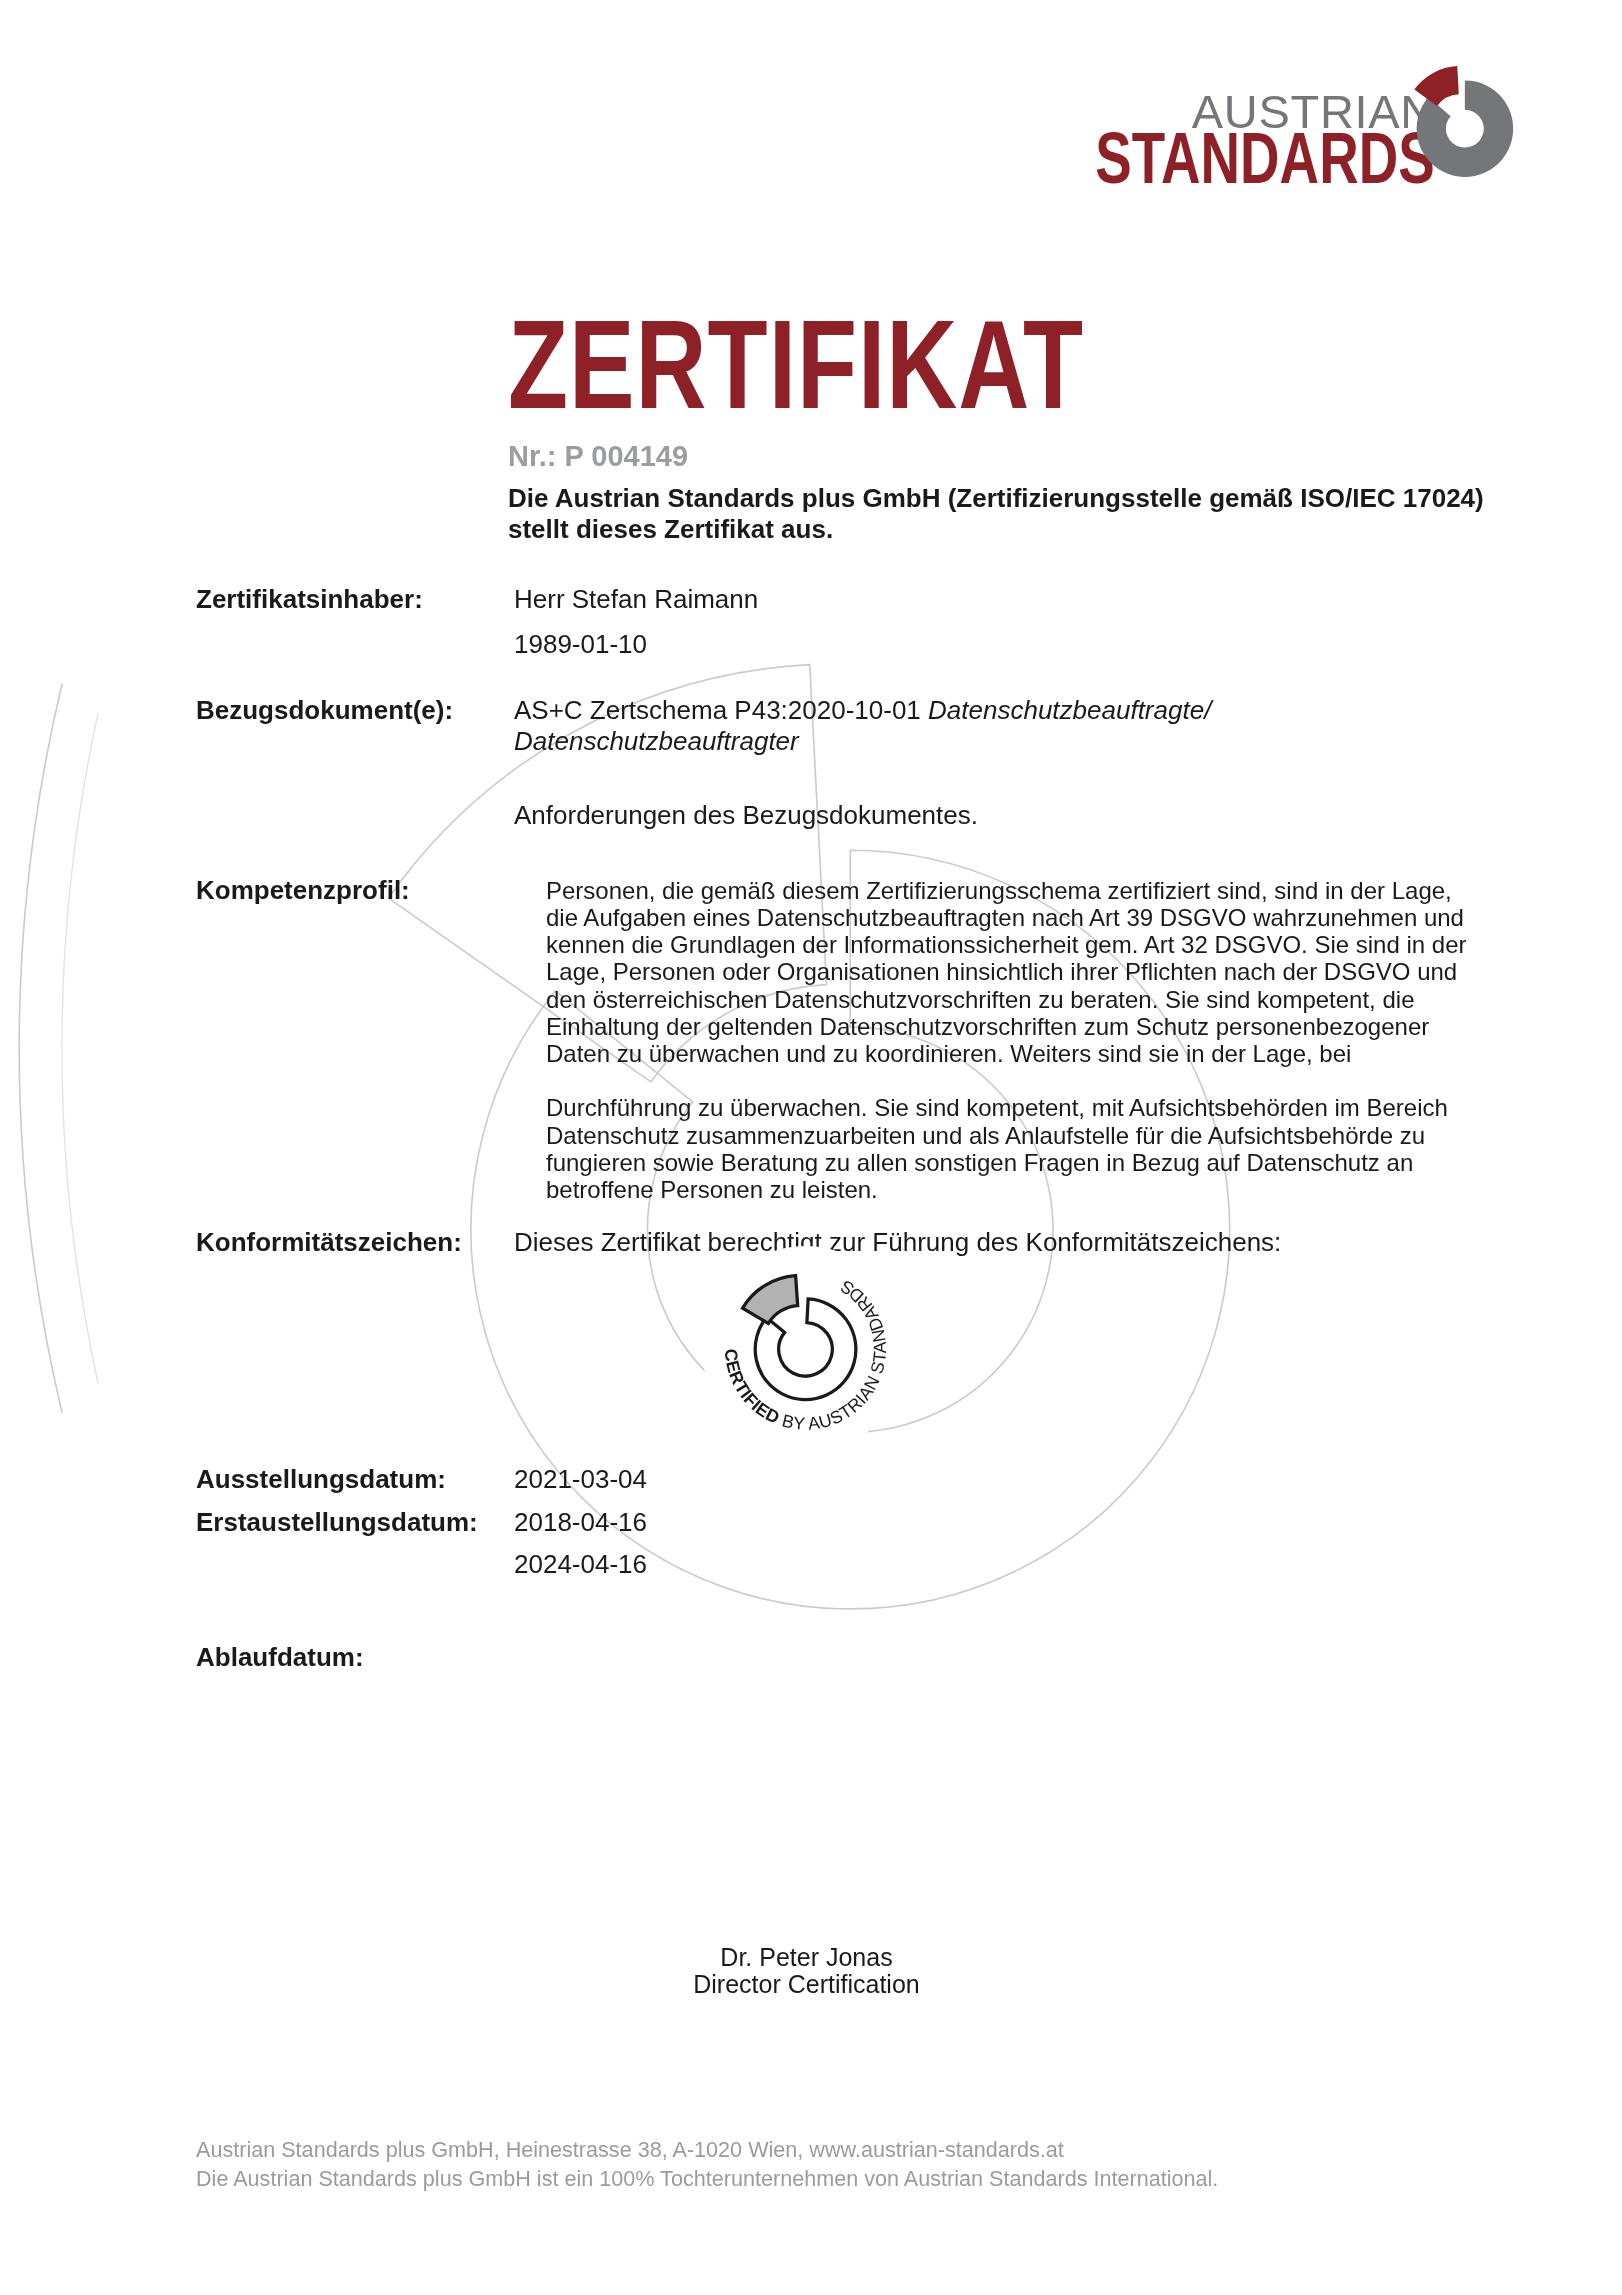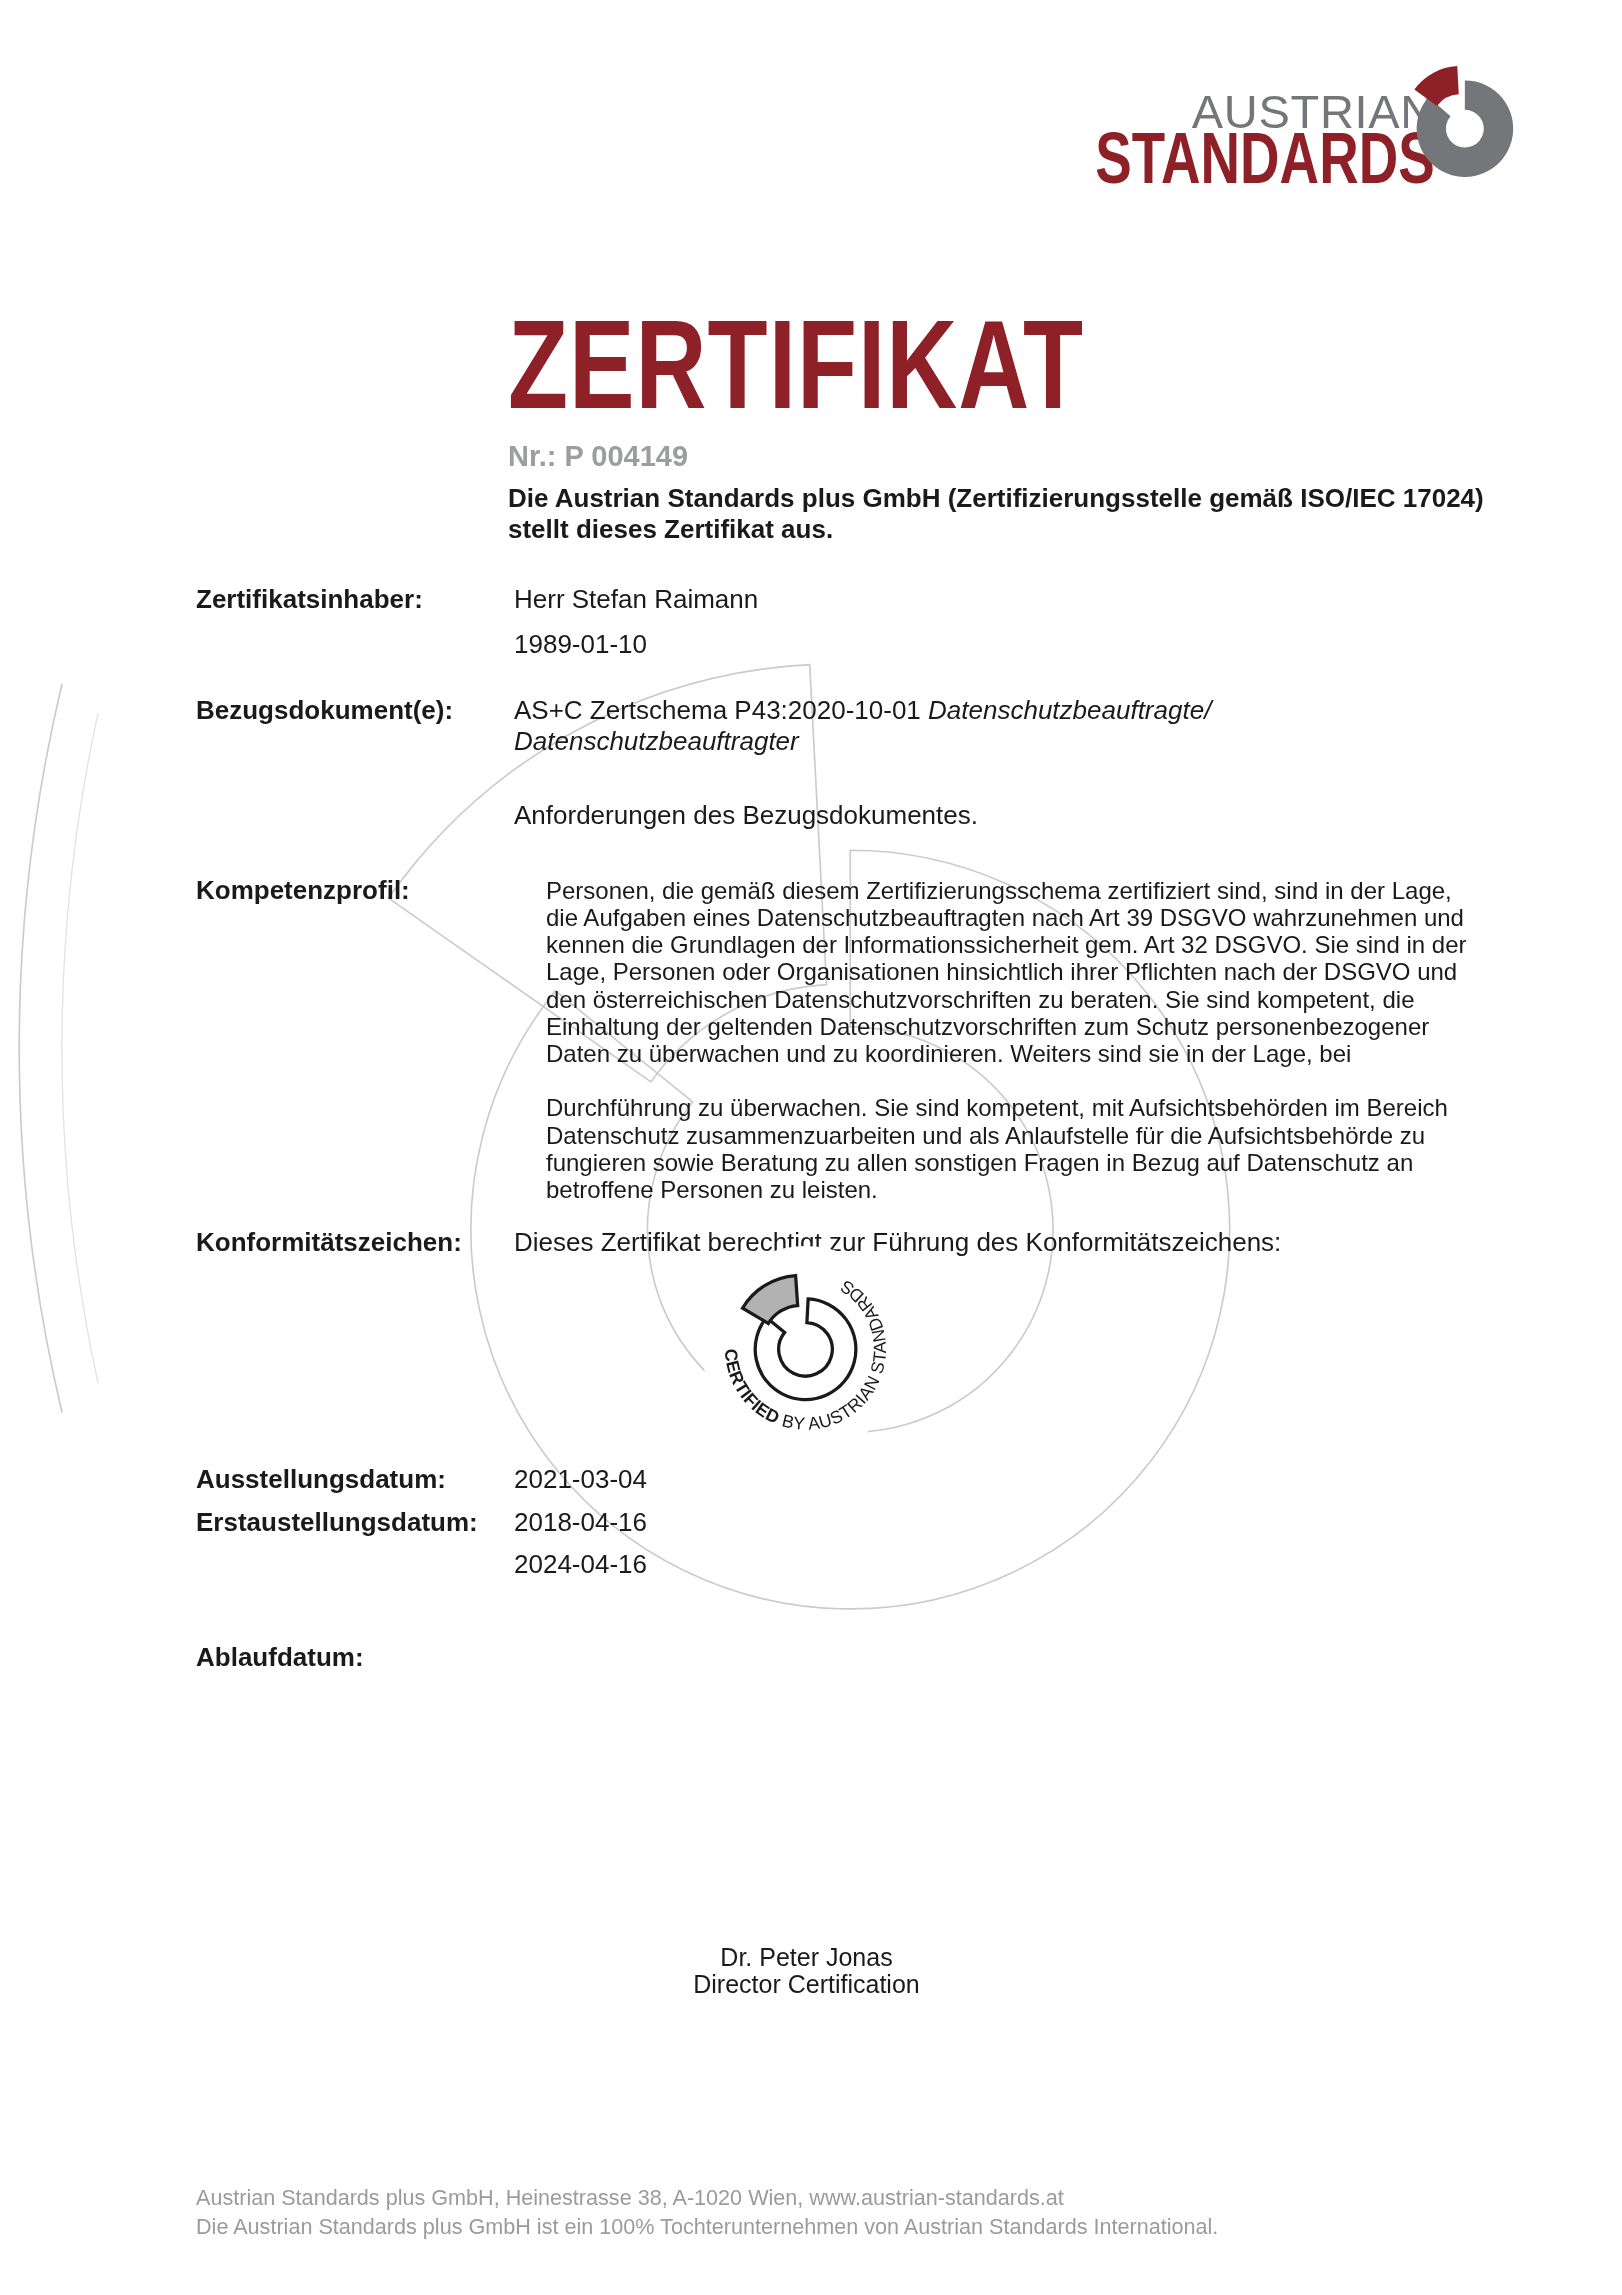--- a/index.html
+++ b/index.html
@@ -33,21 +33,21 @@
   .cert-no{left:508px;top:440px;font-size:29px;font-weight:700;color:var(--muted-gray);}
   .intro{left:508px;top:483px;font-size:26px;font-weight:700;line-height:31px;}
   
   .lbl{left:196px;font-size:26px;font-weight:700;}
   .val{left:514px;font-size:26px;}
   .ital{font-style:italic;}
   .note{left:514px;font-size:26px;line-height:31px;}
   .comp{left:514px;font-size:24px;line-height:27px;margin-left:32px;}
   #seal{position:absolute;left:680px;top:1240px;z-index:2;}
   .sig{left:610px;width:393px;text-align:center;font-size:25px;}
-  .footer{left:196px;font-size:21.6px;line-height:29px;color:var(--footer-gray);margin-top:48px;}
+  .footer{left:196px;font-size:21.6px;line-height:29px;color:var(--footer-gray);}
 </style>
 </head>
 <body>
 
 <div class="page" style="--red: #8e2127; --logo-gray: #75767a; --muted-gray: #9c9da0; --footer-gray: #9b9b9b; color: rgb(26, 26, 26); padding-left: 41px;">
 
   <svg id="watermark" width="1622" height="2295" viewBox="0 0 2480 3509">
     <path id="wm-ring" fill="none" stroke-width="2.5" d="M 1300.0 1300.0 A 580 580 0 1 1 849.3 1515.0 L 1059.1 1684.9 A 310 310 0 1 0 1300.0 1570.0 Z" stroke="#cbcbcb"></path>
     <path id="wm-wedge" fill="none" stroke-width="2.5" transform="translate(-18,-25)" d="M 611.9 1398.2 A 840 840 0 0 1 1256.0 1041.2 L 1281.7 1530.5 A 350 350 0 0 0 1013.3 1679.2 Z" stroke="#cbcbcb"></path>
     <path id="wm-arc-left" fill="none" stroke-width="2.5" d="M 95 1045 A 2400 2400 0 0 0 95 2160" stroke="#cbcbcb"></path>

